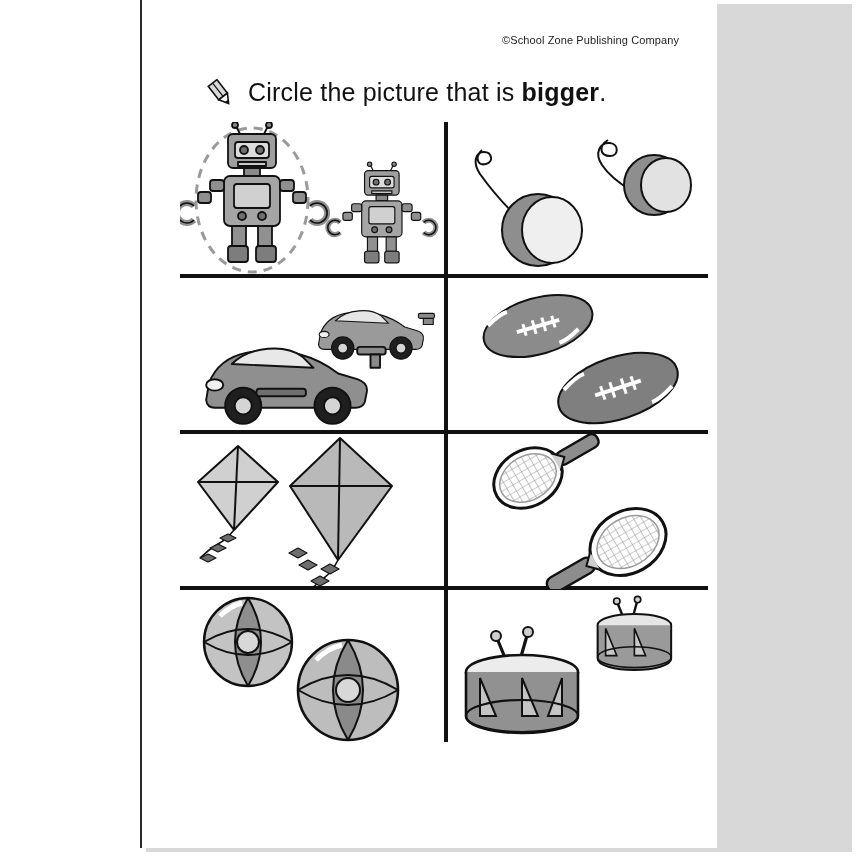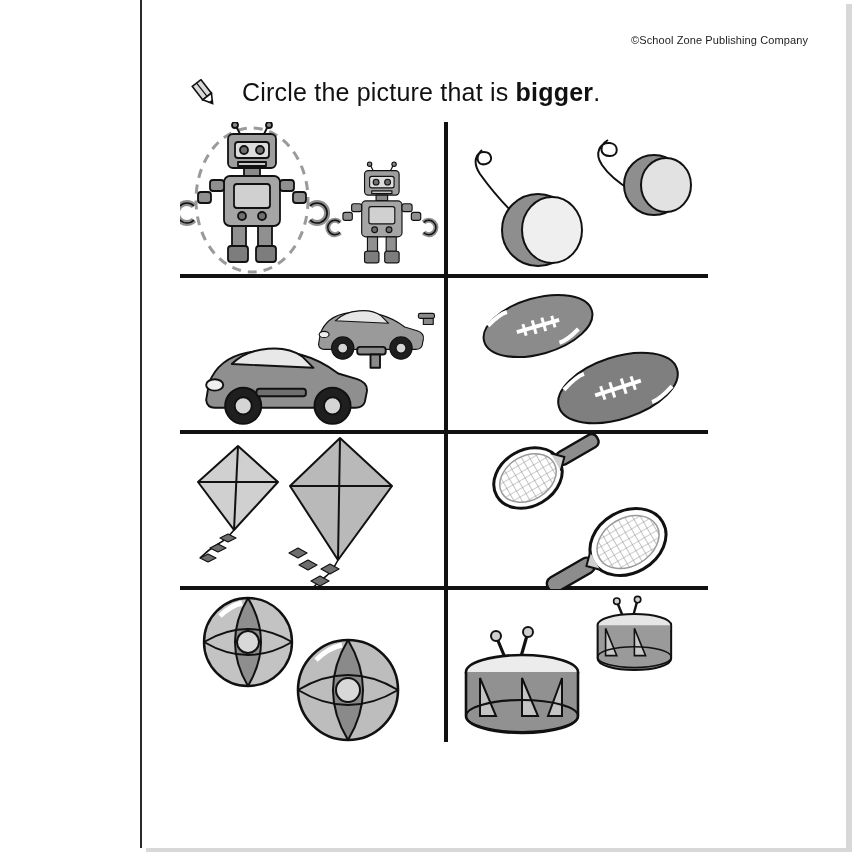--- a/index.html
+++ b/index.html
@@ -18,42 +18,42 @@
     left: 146px;
     top: 4px;
     width: 706px;
     height: 848px;
     background: #d8d8d8;
   }
   .worksheet {
     position: absolute;
     left: 140px;
     top: 0px;
-    width: 706px;
+    width: 577px;
     height: 848px;
     background: #ffffff;
     border-left: 2px solid #2a2a2a;
     box-sizing: border-box;
   }
   .copyright {
     position: absolute;
     right: 38px;
     top: 34px;
     font-size: 11px;
     color: #1d1d1d;
     letter-spacing: 0.1px;
     white-space: nowrap;
   }
   .instruction {
     position: absolute;
-    left: 48px;
+    left: 64px;
     top: 78px;
     display: flex;
     align-items: center;
-    gap: 22px;
+    gap: 12px;
   }
   .instruction .text {
     font-size: 25px;
     color: #111111;
     letter-spacing: 0.2px;
   }
   .instruction .text b { font-weight: bold; }
   .pencil-icon { display: block; }
 
   .grid {

